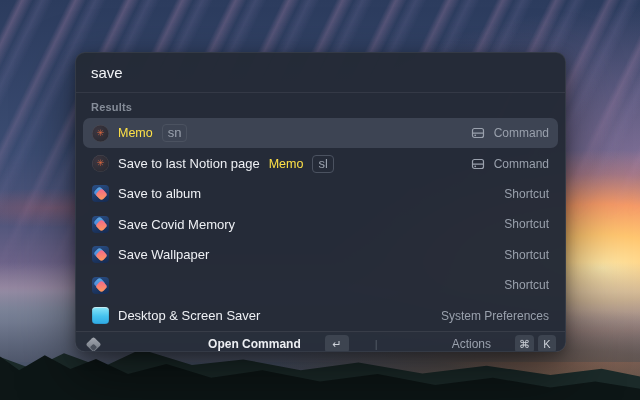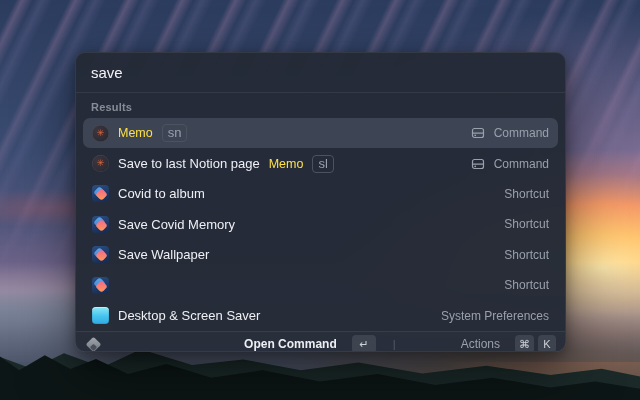--- a/index.html
+++ b/index.html
@@ -69,21 +69,21 @@
     transform:rotate(45deg); background:linear-gradient(135deg, #62b7f0 0%, #4a7fe0 100%); opacity:0.9; }
   .shortcut-ic .g2 { position:absolute; left:4.5px; top:5px; width:9px; height:9px; border-radius:3px;
     transform:rotate(45deg); background:linear-gradient(135deg, #f2638f 0%, #ff9d57 100%); }
   .desktop-ic { border-radius:4px; background:linear-gradient(180deg, #8ae6f8 0%, #45c3ee 55%, #2fa9e4 100%);
     box-shadow: inset 0 1px 0 rgba(255,255,255,0.55), inset 0 0 0 0.5px rgba(0,0,0,0.15); }
 
   
   .cmd-ic { width:14px; height:14px; flex:0 0 14px; color:#9aa1ad; }
 
   
-  .footer { flex:0 0 26px; display:flex; align-items:center; gap:15px;
+  .footer { flex:0 0 26px; display:flex; align-items:center; gap:24px;
     padding:0 9px; border-top:1px solid rgba(255,255,255,0.07); background:rgba(44,50,62,0.5); }
   .ray-ic { width:11px; height:11px; margin-left:3px; transform:rotate(45deg); border-radius:2px;
     background:linear-gradient(135deg, #a4a9b1 0%, #6c727c 100%); position:relative; }
   .ray-ic::after { content:""; position:absolute; right:1px; bottom:1px; width:5px; height:5px;
     background:#4a505b; border-radius:1px; }
   .f-spacer { flex:1; }
   .f-primary { font-size:12px; font-weight:700; color:#eceef2; }
   .key { background:#3d4450; border-radius:4px; color:#cdd1d8; font-size:11px;
     min-width:18px; height:18px; padding:0 4px; display:flex; align-items:center; justify-content:center; }
   .key.wide { min-width:24px; }
@@ -141,21 +141,21 @@
           <circle cx="4.2" cy="9.3" r="0.9" fill="currentColor" stroke="none"></circle>
       </svg>
       <span class="type">Command</span>
     </div>
 
     <div class="row">
       <span class="ricon shortcut-ic">
           <span class="g1"></span>
           <span class="g2"></span>
         </span>
-      <span class="title">Covid to album</span>
+      <span class="title">Save to album</span>
       <span class="spacer"></span>
       <span class="type">Shortcut</span>
     </div>
 
     <div class="row">
       <span class="ricon shortcut-ic">
           <span class="g1"></span>
           <span class="g2"></span>
         </span>
       <span class="title">Save Covid Memory</span>

